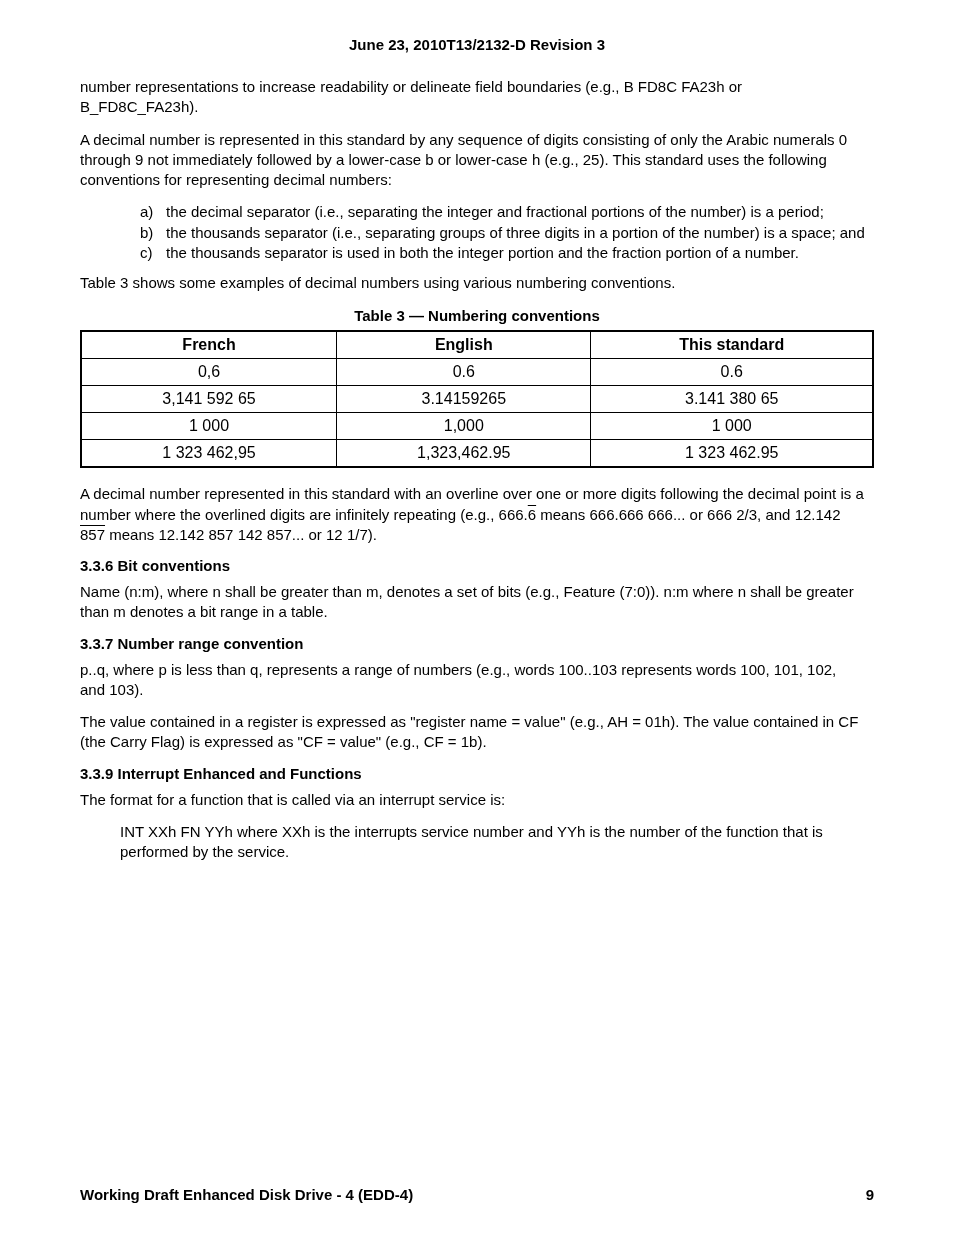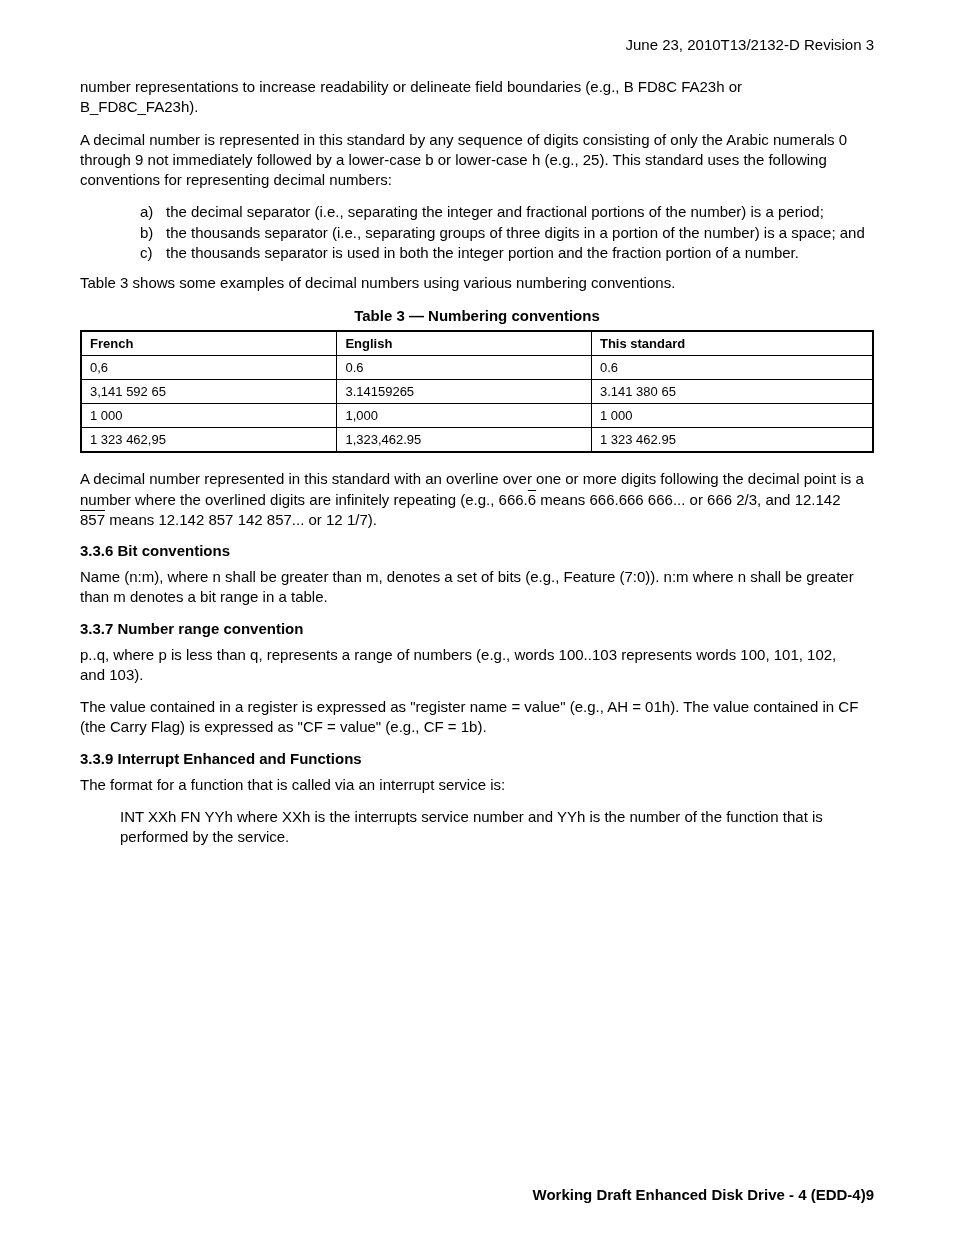--- a/index.html
+++ b/index.html
@@ -13,22 +13,22 @@
     width: 954px;
     height: 1235px;
     box-sizing: border-box;
     padding: 36px 80px 30px 80px;
     position: relative;
     display: flex;
     flex-direction: column;
   }
   .header {
     display: flex;
-    justify-content: flex-end;
-    font-weight: normal;
+    justify-content: center;
+    font-weight: bold;
     margin-bottom: 24px;
   }
   .content > p, .content > .para {
     margin: 0 10px 12px 0;
     line-height: 1.35;
   }
   .list {
     padding-left: 60px;
     margin-bottom: 10px;
   }
@@ -49,22 +49,22 @@
   table.num {
     width: 100%;
     border-collapse: collapse;
     margin-bottom: 16px;
   }
   table.num th, table.num td {
     border-left: 1px solid #000;
     border-right: 1px solid #000;
     border-bottom: 1px solid #000;
     padding: 4px 8px;
-    text-align: left;
-    font-size: 13px;
+    text-align: center;
+    font-size: 16px;
   }
   table.num th {
     font-weight: bold;
     border-top: 2px solid #000;
   }
   table.num tr:first-child th:first-child,
   table.num td:first-child { border-left: 2px solid #000; }
   table.num tr:first-child th:last-child,
   table.num td:last-child { border-right: 2px solid #000; }
   table.num tbody tr:last-child td { border-bottom: 2px solid #000; }
@@ -72,21 +72,21 @@
   .subhead {
     font-weight: bold;
     margin: 12px 0 8px 0;
   }
   .indent {
     padding-left: 40px;
     line-height: 1.35;
   }
   .footer {
     display: flex;
-    justify-content: flex-end;
+    justify-content: space-between;
     font-weight: bold;
     position: absolute;
     left: 80px;
     right: 80px;
     bottom: 32px;
   }
 </style>
 </head>
 <body>
 

